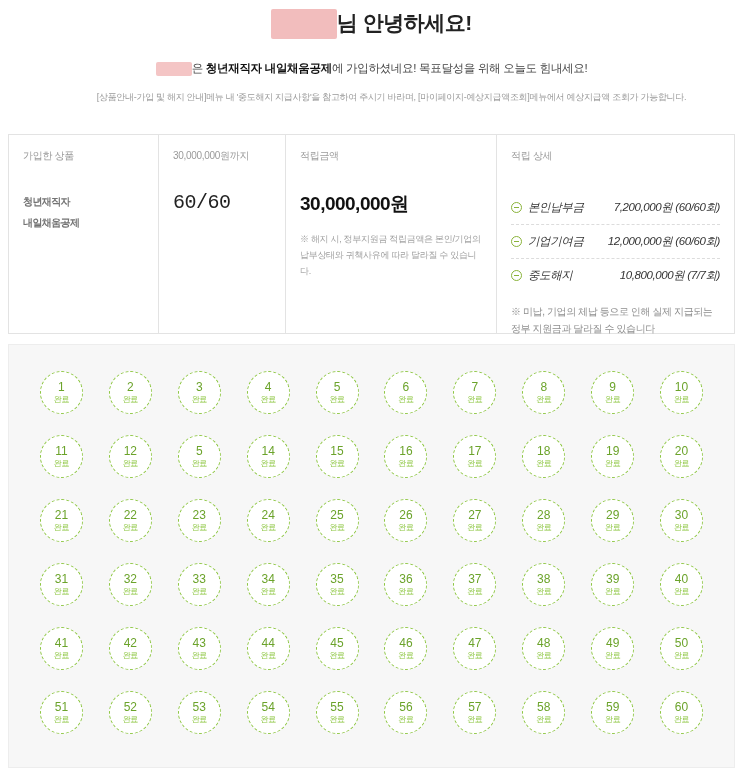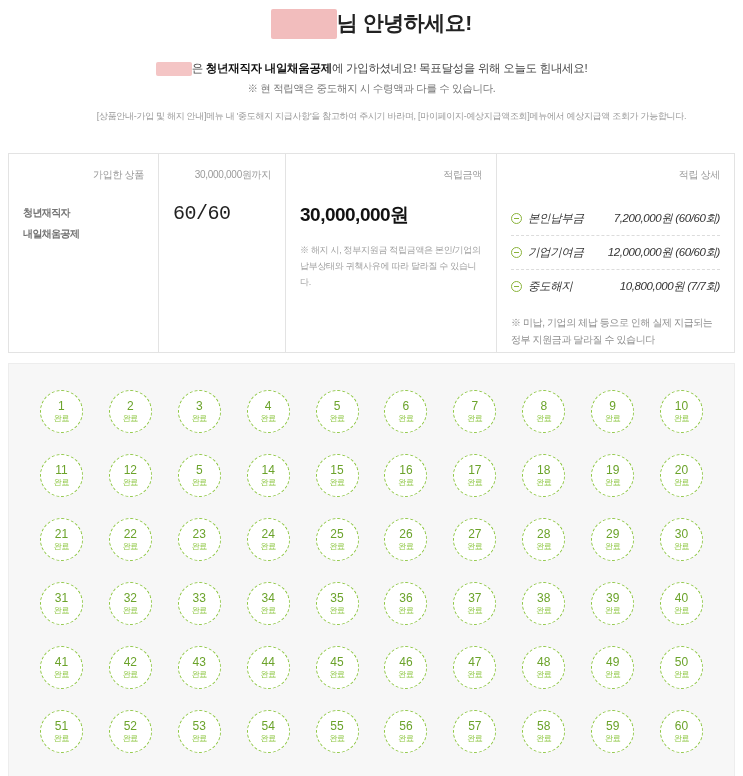--- a/index.html
+++ b/index.html
@@ -87,22 +87,21 @@
     box-sizing: border-box;
     padding: 14px 14px 10px 14px;
     border-right: 1px solid #e3e3e3;
   }
   .cell:last-child { border-right: none; }
 
   .cell-label {
     font-size: 10px;
     color: #9a9a9a;
     letter-spacing: -0.3px;
-    margin-bottom: 20px;
-    text-align: right;
+    margin-bottom: 28px;
   }
   .cell-1 { width: 150px; }
   .cell-1 .prod {
     font-size: 10px;
     color: #737373;
     font-weight: bold;
     line-height: 21px;
     letter-spacing: -0.6px;
   }
   .cell-2 { width: 127px; }
@@ -220,21 +219,20 @@
 
 <div class="page">
 
   <div class="header">
     <div class="greeting">
       <span class="masked">홍길동</span><span>님 안녕하세요!</span>
     </div>
     <div class="sub1">
       <span class="masked sm">홍길동</span><span>은 </span><b>청년재직자 내일채움공제</b><span>에 가입하셨네요! 목표달성을 위해 오늘도 힘내세요!</span>
     </div>
-    <div class="sub2">※ 현 적립액은 중도해지 시 수령액과 다를 수 있습니다.</div>
     <div class="sub3">[상품안내-가입 및 해지 안내]메뉴 내 '중도해지 지급사항'을 참고하여 주시기 바라며, [마이페이지-예상지급액조회]메뉴에서 예상지급액 조회가 가능합니다.</div>
   </div>
 
   <div class="summary">
 
     <div class="cell cell-1">
       <div class="cell-label">가입한 상품</div>
       <div class="prod">청년재직자</div>
       <div class="prod">내일채움공제</div>
     </div>

